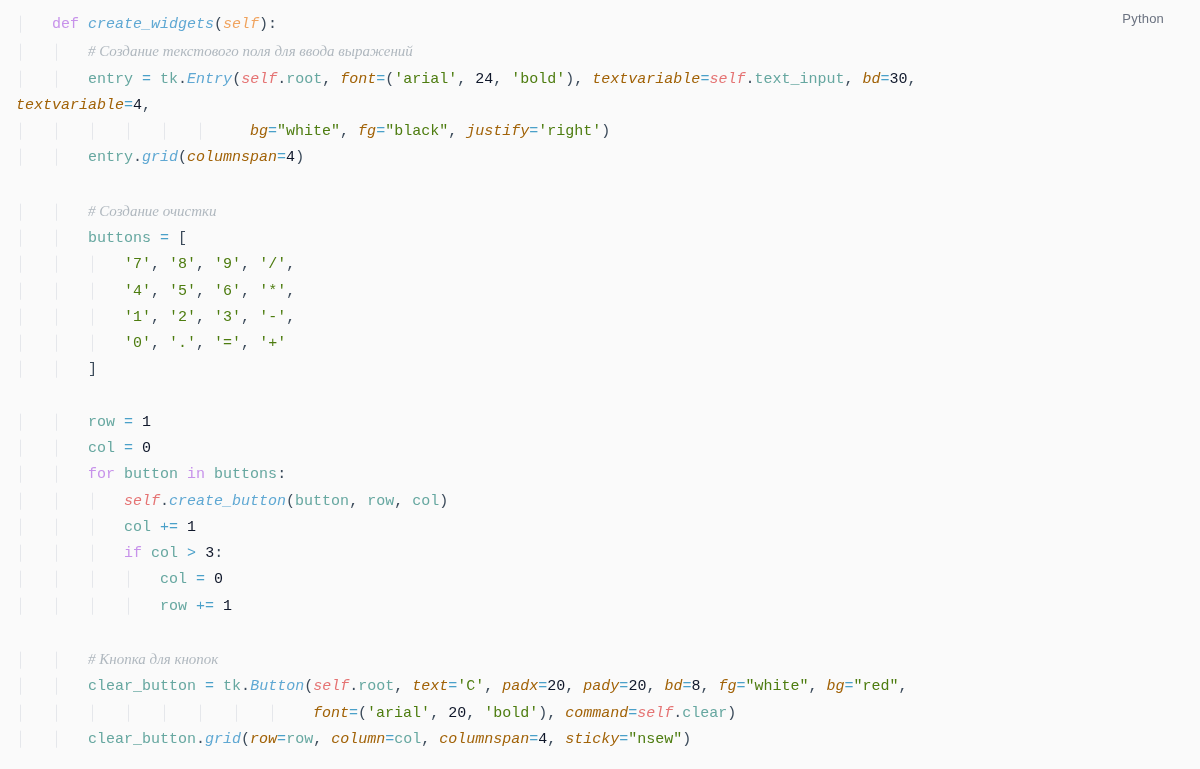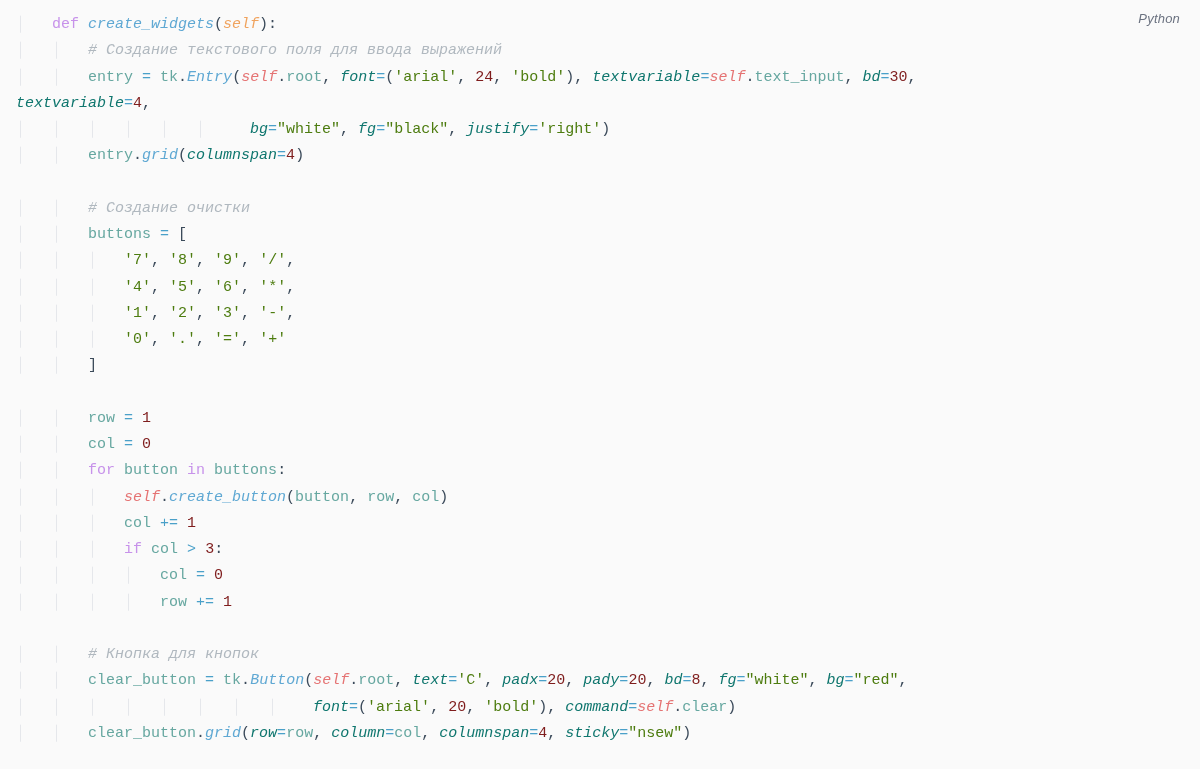--- a/index.html
+++ b/index.html
@@ -14,46 +14,45 @@
   .code-container {
     position: relative;
     width: 1200px;
     min-height: 769px;
     box-sizing: border-box;
     padding: 8px 16px 16px 16px;
   }
   .lang-label {
     position: absolute;
     top: 8px;
-    right: 20px;
+    right: 36px;
     font-family: -apple-system, BlinkMacSystemFont, "Segoe UI", Helvetica, Arial, sans-serif;
     font-size: 13px;
     color: #6b7280;
     letter-spacing: 0.2px;
-    font-style: italic;
   }
   pre {
     margin: 0;
     padding-top: 4px;
     font-family: inherit;
     white-space: pre;
   }
   .guides {
     color: #e5e7eb;
   }
   .kw   { color: #c792ea; } 
   .fn   { color: #5fa8d3; font-style: italic; } 
   .self { color: #e57373; font-style: italic; }
   .prop { color: #66a7a0; } 
   .paramname { color: #f0a35e; font-style: italic; } 
-  .num  { color: #7f1d1d; } 
+  .num  { color: #0f172a; } 
   .str  { color: #4d7c0f; } 
   .op   { color: #4aa0c9; } 
-  .kwparam { color: #0f766e; font-style: italic; } 
-  .comment { color: #b0b8bf; font-style: italic; }
+  .kwparam { color: #a16207; font-style: italic; } 
+  .comment { color: #b0b8bf; font-style: italic; font-family: Liberation Serif, serif; }
   .punct { color: #3b4a5a; }
 </style>
 </head>
 <body>
 
 <div class="code-container">
   <div class="lang-label">Python</div>
 
 <pre><span class="guides">│   </span><span class="kw">def</span> <span class="fn">create_widgets</span><span class="punct">(</span><span class="paramname">self</span><span class="punct">):</span>
 <span class="guides">│   │   </span><span class="comment"># Создание текстового поля для ввода выражений</span>

